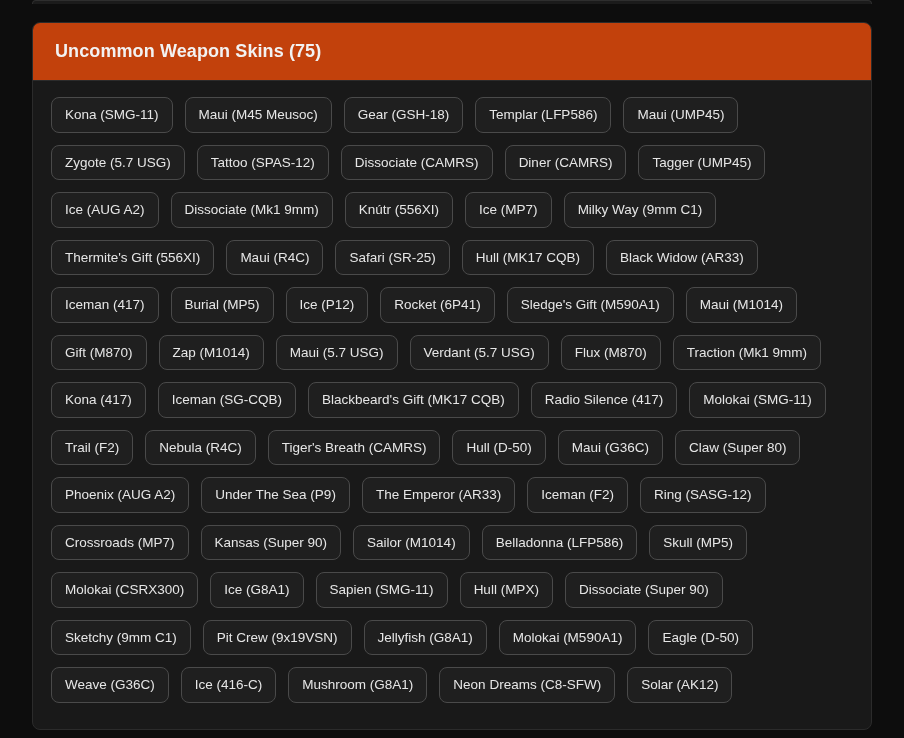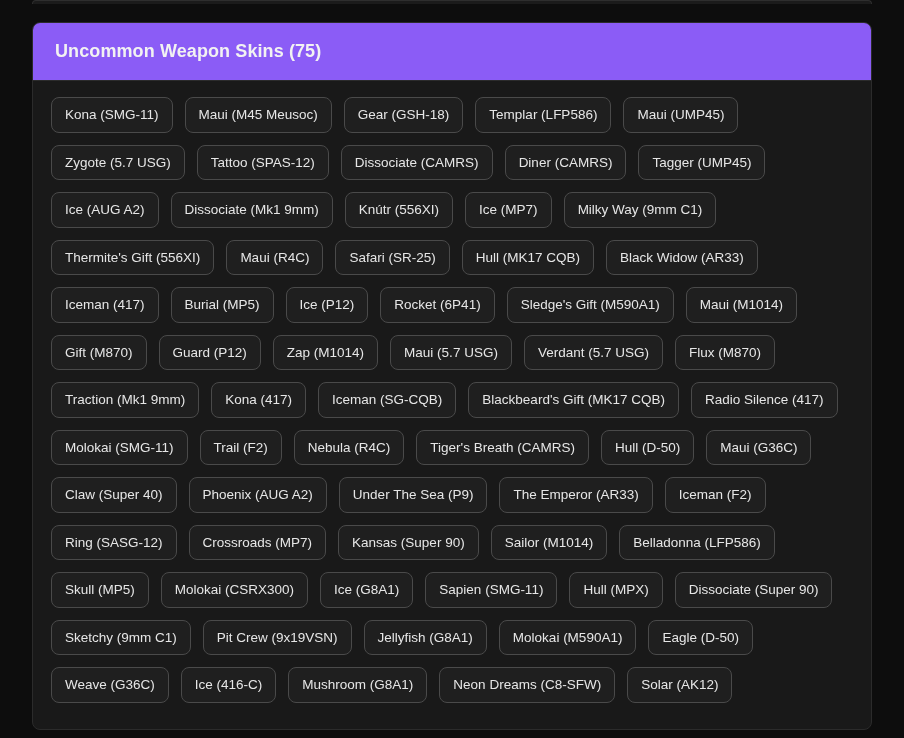--- a/index.html
+++ b/index.html
@@ -36,21 +36,21 @@
   .card {
     margin: 0 32px;
     background: #191919;
     border: 1px solid #2b2b2b;
     border-radius: 8px;
     overflow: hidden;
   }
   .card-header {
     padding: 18px 22px 18px 22px;
     border-bottom: 1px solid #2b2b2b;
-    background: #8b5cf6;
+    background: #c2410c;
   }
   .card-title {
     color: #f2f2f2;
     font-size: 18px;
     font-weight: bold;
     letter-spacing: 0.1px;
   }
   .card-body {
     padding: 16px 18px 26px 18px;
   }
@@ -106,37 +106,36 @@
           <span class="chip">Safari (SR-25)</span>
           <span class="chip">Hull (MK17 CQB)</span>
           <span class="chip">Black Widow (AR33)</span>
           <span class="chip">Iceman (417)</span>
           <span class="chip">Burial (MP5)</span>
           <span class="chip">Ice (P12)</span>
           <span class="chip">Rocket (6P41)</span>
           <span class="chip">Sledge's Gift (M590A1)</span>
           <span class="chip">Maui (M1014)</span>
           <span class="chip">Gift (M870)</span>
-          <span class="chip">Guard (P12)</span>
           <span class="chip">Zap (M1014)</span>
           <span class="chip">Maui (5.7 USG)</span>
           <span class="chip">Verdant (5.7 USG)</span>
           <span class="chip">Flux (M870)</span>
           <span class="chip">Traction (Mk1 9mm)</span>
           <span class="chip">Kona (417)</span>
           <span class="chip">Iceman (SG-CQB)</span>
           <span class="chip">Blackbeard's Gift (MK17 CQB)</span>
           <span class="chip">Radio Silence (417)</span>
           <span class="chip">Molokai (SMG-11)</span>
           <span class="chip">Trail (F2)</span>
           <span class="chip">Nebula (R4C)</span>
           <span class="chip">Tiger's Breath (CAMRS)</span>
           <span class="chip">Hull (D-50)</span>
           <span class="chip">Maui (G36C)</span>
-          <span class="chip">Claw (Super 40)</span>
+          <span class="chip">Claw (Super 80)</span>
           <span class="chip">Phoenix (AUG A2)</span>
           <span class="chip">Under The Sea (P9)</span>
           <span class="chip">The Emperor (AR33)</span>
           <span class="chip">Iceman (F2)</span>
           <span class="chip">Ring (SASG-12)</span>
           <span class="chip">Crossroads (MP7)</span>
           <span class="chip">Kansas (Super 90)</span>
           <span class="chip">Sailor (M1014)</span>
           <span class="chip">Belladonna (LFP586)</span>
           <span class="chip">Skull (MP5)</span>

